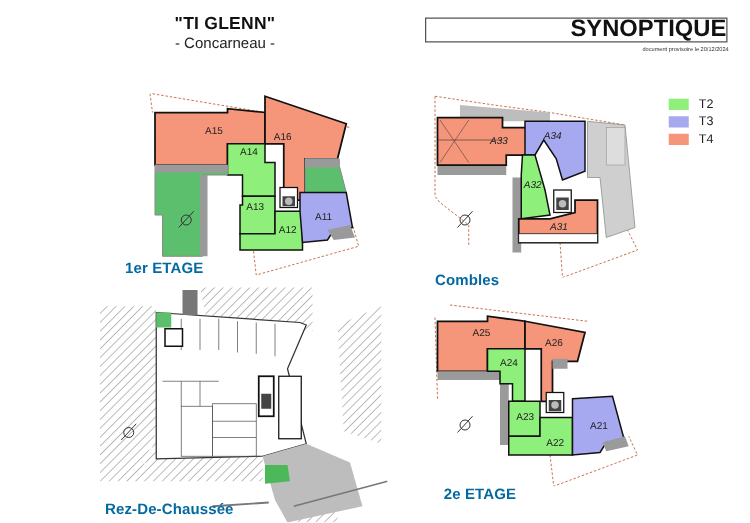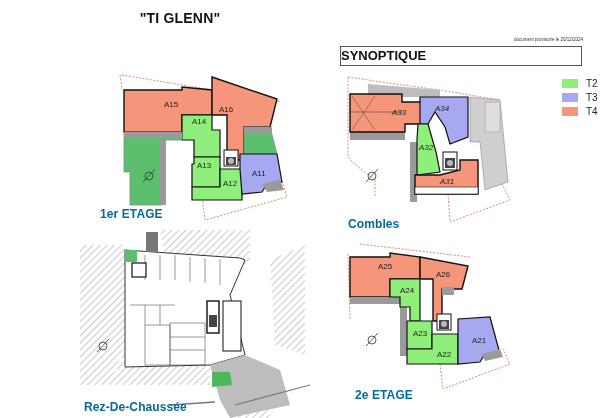--- a/index.html
+++ b/index.html
@@ -1,34 +1,35 @@
 <!DOCTYPE html>
 <html><head>
 <meta charset="utf-8">
 <style>
   html, body { margin: 0; padding: 0; background: #ffffff; }
   body { width: 600px; height: 418px; position: relative; overflow: hidden; font-family: "Liberation Sans", sans-serif; color: #111; }
   .title-block { position: absolute; left: 110px; top: 10px; width: 140px; text-align: center; }
   .proj-name { font-weight: bold; font-size: 14px; line-height: 17px; letter-spacing: 0.2px; }
   .proj-city { font-size: 12px; line-height: 15px; color: #222; }
-  .synoptique { position: absolute; left: 340px; top: 14px; width: 242px; height: 20px; border: 1.3px solid #555; box-sizing: border-box; text-align: left; font-weight: bold; font-size: 13px; line-height: 18px; margin-top: 32px; }
+  .synoptique { position: absolute; left: 340px; top: 14px; width: 242px; height: 20px; border: 1.3px solid #555; box-sizing: border-box; text-align: right; font-weight: bold; font-size: 19px; line-height: 18px; }
   .doc-note { position: absolute; right: 17px; top: 37px; font-size: 4.5px; color: #333; }
   .legend { position: absolute; left: 535px; top: 76px; }
-  .legend-row { display: flex; align-items: center; height: 14px; margin-left: 27px; }
+  .legend-row { display: flex; align-items: center; height: 14px; }
   .swatch { width: 16px; height: 9px; margin-right: 8px; }
   .legend-label { font-size: 10px; color: #222; }
   .plan { position: absolute; }
   .plan svg { display: block; }
   .floor-label { position: absolute; font-weight: bold; font-size: 12px; color: #0369a1; letter-spacing: 0.1px; }
 </style>
 </head>
 <body>
 
 <div class="title-block">
   <div class="proj-name">"TI GLENN"</div>
+  <div class="proj-city">- Concarneau -</div>
 </div>
 <div class="synoptique">SYNOPTIQUE</div>
 <div class="doc-note">document provisoire le 20/12/2024</div>
 
 <div class="legend">
   <div class="legend-row">
     <div class="swatch" style="background:#8ef07a"></div>
     <span class="legend-label">T2</span>
   </div>
   <div class="legend-row">

